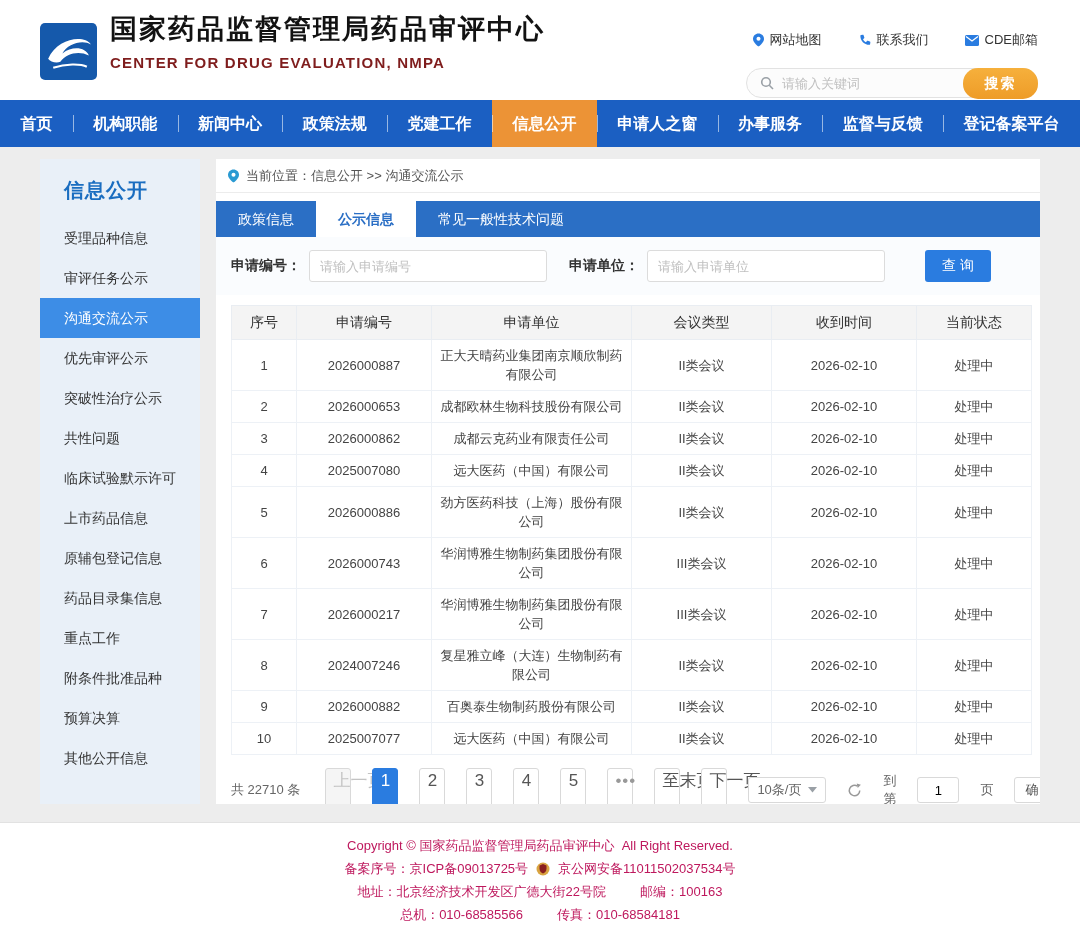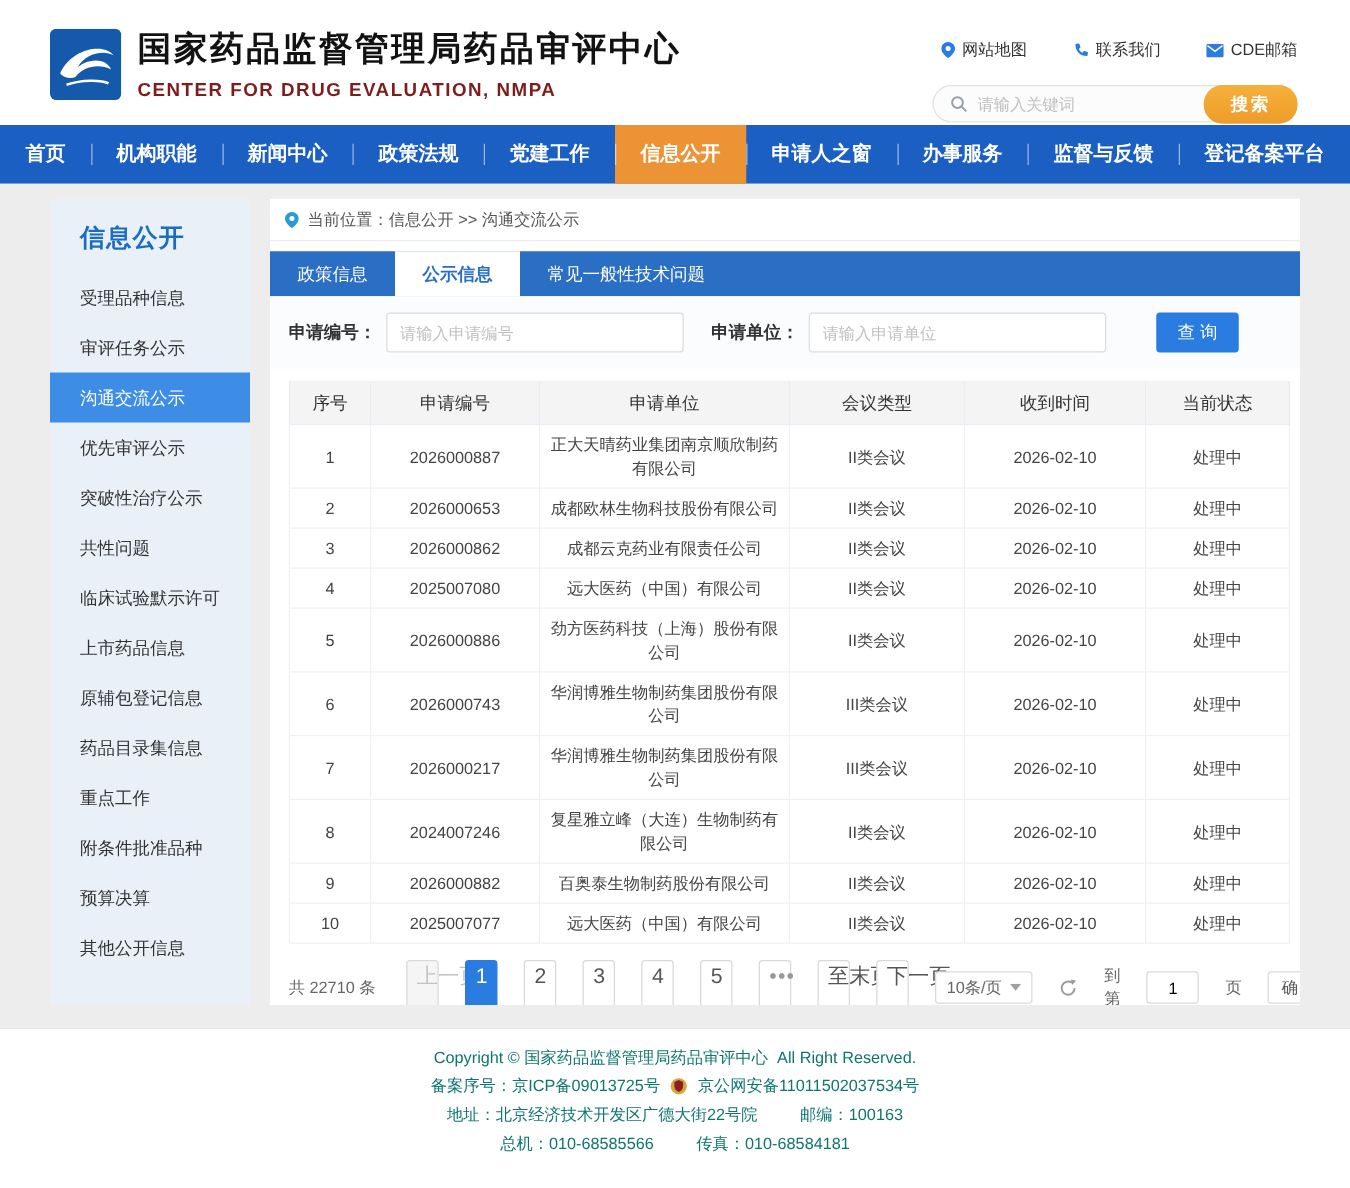--- a/index.html
+++ b/index.html
@@ -3,21 +3,21 @@
 <meta charset="utf-8">
 <title>国家药品监督管理局药品审评中心</title>
 <style>
   * { margin:0; padding:0; box-sizing:border-box; }
   html,body { width:1080px; height:950px; }
   body { font-family:"Liberation Sans","DejaVu Sans",sans-serif; background:#fff; color:#333; overflow:hidden; }
 
   
   .header { position:relative; height:100px; background:#fff; }
   .logo { position:absolute; left:40px; top:23px; width:57px; height:57px; }
-  .brand { position:absolute; left:110px; top:21px; }
+  .brand { position:absolute; left:110px; top:11px; }
   .brand-title { font-size:27px; font-weight:bold; color:#121212; letter-spacing:2px; }
   .brand-sub { font-size:15px; font-weight:bold; color:#7f1d1d; margin-top:7px; letter-spacing:1.2px; }
   .quick-links { position:absolute; top:31px; right:42px; display:flex; gap:36px; font-size:13px; color:#333; align-items:center; }
   .quick-link { display:flex; gap:6px; align-items:center; cursor:pointer; white-space:nowrap; }
   .search-box { position:absolute; top:68px; right:42px; width:292px; height:30px; border:1px solid #e2e2e2; border-radius:15px; background:#fcfcfc; display:flex; align-items:center; padding-left:13px; }
   .search-box input { border:none; outline:none; background:transparent; font-size:13px; flex:1; color:#333; margin-left:8px; min-width:0; }
   .search-box input::placeholder { color:#c0c0c0; }
   .search-btn { position:absolute; right:-1px; top:-1px; height:31px; width:75px; border:none; border-radius:15px; background:linear-gradient(180deg,#f6b03c,#ee9c28); color:#fff; font-size:14px; font-weight:bold; letter-spacing:2px; cursor:pointer; }
 
   
@@ -57,21 +57,21 @@
   .pg-btn { min-width:26px; height:44px; line-height:24px; padding:0 7px; border:1px solid #d9d9d9; background:#fff; border-radius:3px; text-align:center; color:#555; cursor:pointer; font-size:17px; white-space:nowrap; }
   .pg-btn.disabled { background:#f5f5f5; color:#c3c3c3; cursor:default; }
   .pg-btn.active { background:#2a7ce0; border-color:#2a7ce0; color:#fff; }
   .pg-btn.dots { letter-spacing:1px; color:#999; }
   .pg-select { display:flex; align-items:center; gap:7px; border:1px solid #d9d9d9; border-radius:3px; height:26px; padding:0 8px; background:#fff; cursor:pointer; white-space:nowrap; }
   .pg-refresh { width:24px; height:26px; display:flex; align-items:center; justify-content:center; cursor:pointer; }
   .pg-goto-input { width:42px; height:26px; border:1px solid #d9d9d9; border-radius:3px; text-align:center; font-size:13px; outline:none; }
   .pg-confirm { height:26px; line-height:24px; padding:0 10px; border:1px solid #d9d9d9; background:#fff; border-radius:3px; font-size:13px; color:#555; cursor:pointer; }
 
   
-  .footer { height:128px; background:#fff; border-top:1px solid #e2e2e2; padding-top:11px; font-size:13px; color:#0f766e; }
+  .footer { height:128px; background:#fff; border-top:1px solid #e2e2e2; padding-top:11px; font-size:13px; color:#be185d; }
   .footer .line { height:23px; display:flex; justify-content:center; align-items:center; gap:8px; white-space:pre; }
   .footer .line.wide { gap:34px; }
   .qicon { display:inline-flex; align-items:center; }
 </style>
 </head>
 <body>
 
 <header class="header">
   <div class="logo">
     <svg viewBox="0 0 56 56" width="57" height="57">

